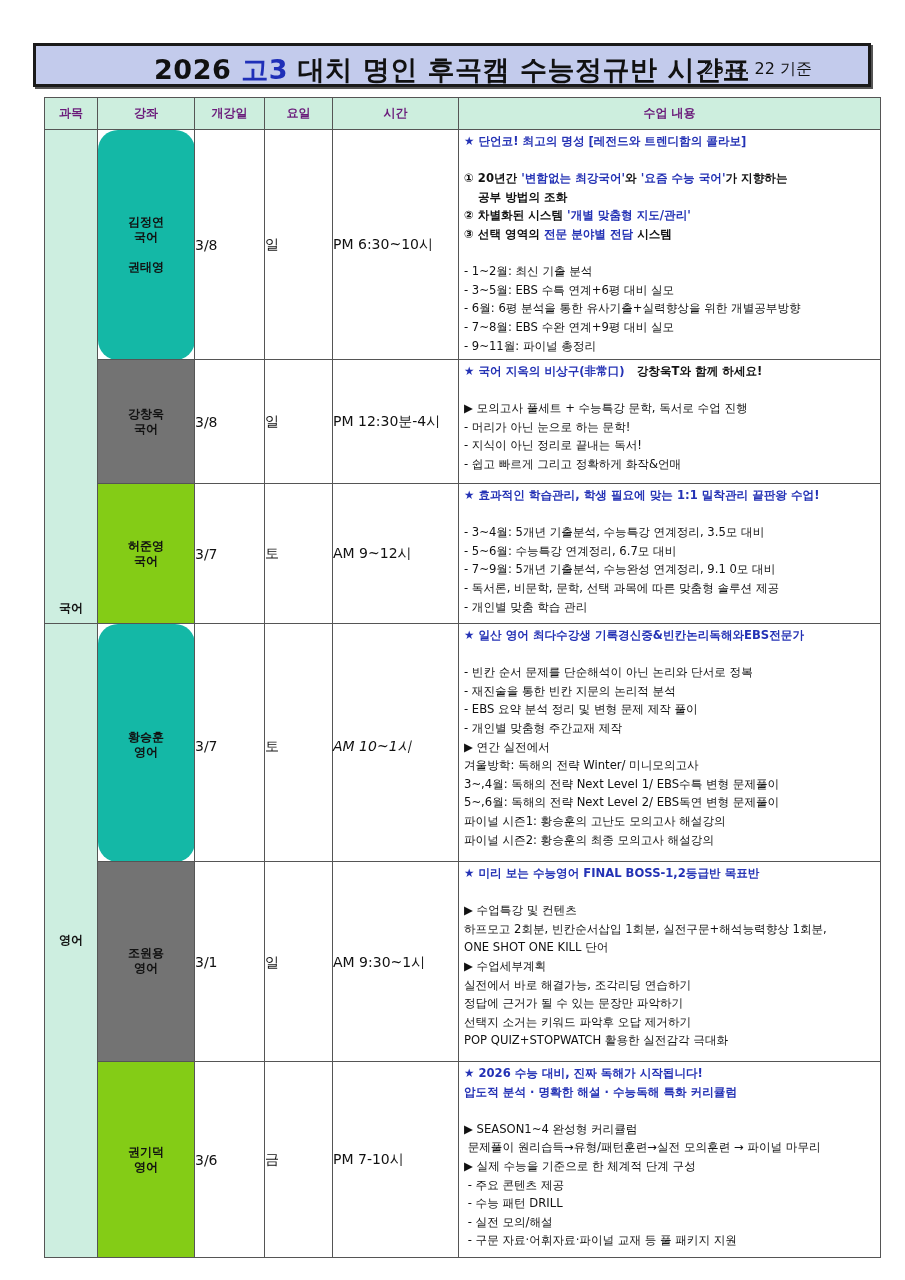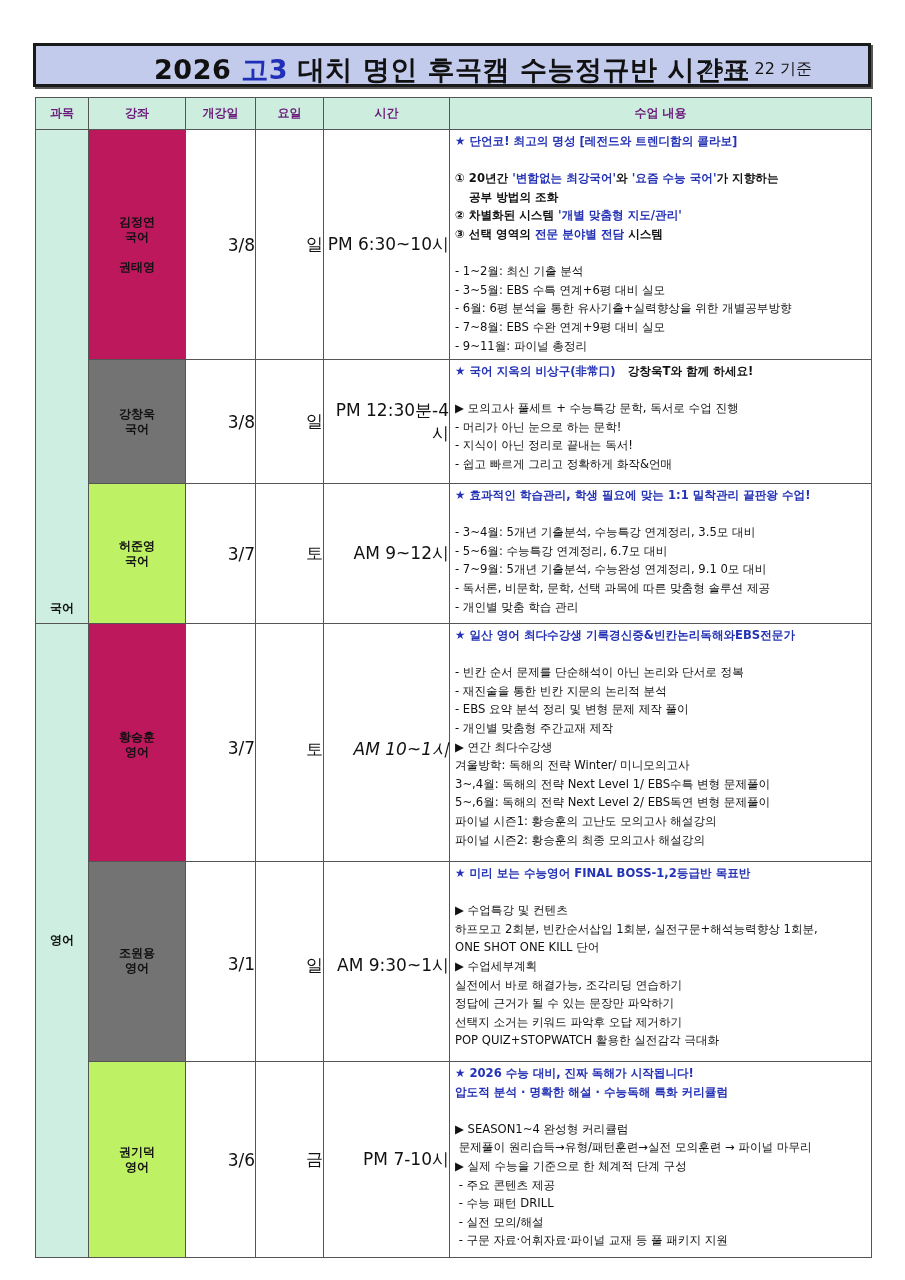--- a/index.html
+++ b/index.html
@@ -1,29 +1,29 @@
 <!DOCTYPE html>
 <html><head>
 <meta charset="utf-8">
 <style>
   html,body{margin:0;padding:0;background:#ffffff;}
   body{width:905px;height:1280px;position:relative;font-family:"DejaVu Sans","Liberation Sans",sans-serif;color:#111;}
   .title-box{position:absolute;left:33px;top:43px;width:832px;height:38px;background:#c3cbec;border:3px solid #1a1a1a;box-shadow:2px 2px 0 #555;}
   .title-text{position:absolute;left:0;right:0;top:6px;text-align:center;font-size:27px;font-weight:bold;letter-spacing:0.5px;color:#111;}
   .title-text .hl{color:#1f2fb8;}
   .title-date{position:absolute;right:56px;top:13px;font-size:16px;color:#111;}
-  table.sched{position:absolute;left:35px;top:97px;border-collapse:collapse;table-layout:fixed;width:836px;padding-left:24px;}
+  table.sched{position:absolute;left:44px;top:97px;border-collapse:collapse;table-layout:fixed;width:836px;padding-left:24px;}
   table.sched th, table.sched td{border:1.5px solid #555;padding:0;vertical-align:middle;}
   table.sched th{background:#cdeede;height:31px;font-size:12px;font-weight:bold;color:#6a1a7a;text-align:center;}
   .subj{background:#cdeee0;text-align:center;font-size:12px;font-weight:bold;}
   .lec{text-align:center;font-size:12px;font-weight:bold;line-height:15px;}
-  .c-blue{background:#be185d;}
+  .c-blue{background:#14b8a6;border-radius:20px;}
   .c-peach{background:#737373;}
-  .c-yellow{background:#bef264;}
-  .mid{text-align:right;font-size:17px;border-radius:10px;}
+  .c-yellow{background:#84cc16;}
+  .mid{text-align:left;font-size:14px;border-radius:10px;}
   .content{font-size:11.6px;line-height:18.6px;padding:2px 0 2px 5px !important;vertical-align:top !important;margin-left:13px;}
   .content .ln{white-space:nowrap;display:block;min-height:18.6px;}
   .blue{color:#2432b5;font-weight:bold;}
   .b{font-weight:bold;}
   .lecname span{display:block;}
 </style>
 </head>
 <body>
 
 <div class="title-box">
@@ -125,21 +125,21 @@
       <td class="mid" style="vertical-align:top;padding-top:114px;">3/7</td>
       <td class="mid" style="vertical-align:top;padding-top:114px;">토</td>
       <td class="mid" style="vertical-align:top;padding-top:114px;font-style:italic;">AM 10~1시</td>
       <td class="content">
         <span class="ln blue">★ 일산 영어 최다수강생 기록경신중&amp;빈칸논리독해와EBS전문가</span>
         <span class="ln"></span>
         <span class="ln">- 빈칸 순서 문제를 단순해석이 아닌 논리와 단서로 정복</span>
         <span class="ln">- 재진술을 통한 빈칸 지문의 논리적 분석</span>
         <span class="ln">- EBS 요약 분석 정리 및 변형 문제 제작 풀이</span>
         <span class="ln">- 개인별 맞춤형 주간교재 제작</span>
-        <span class="ln">▶ 연간 최다수강생</span>
+        <span class="ln">▶ 연간 실전에서</span>
         <span class="ln">겨울방학: 독해의 전략 Winter/ 미니모의고사</span>
         <span class="ln">3~,4월: 독해의 전략 Next Level 1/ EBS수특 변형 문제풀이</span>
         <span class="ln">5~,6월: 독해의 전략 Next Level 2/ EBS독연 변형 문제풀이</span>
         <span class="ln">파이널 시즌1: 황승훈의 고난도 모의고사 해설강의</span>
         <span class="ln">파이널 시즌2: 황승훈의 최종 모의고사 해설강의</span>
       </td>
     </tr>
 
     <tr style="height:200px">
       <td class="lec c-peach lecname" style="vertical-align:top;padding-top:84px;margin-left:28px;">

